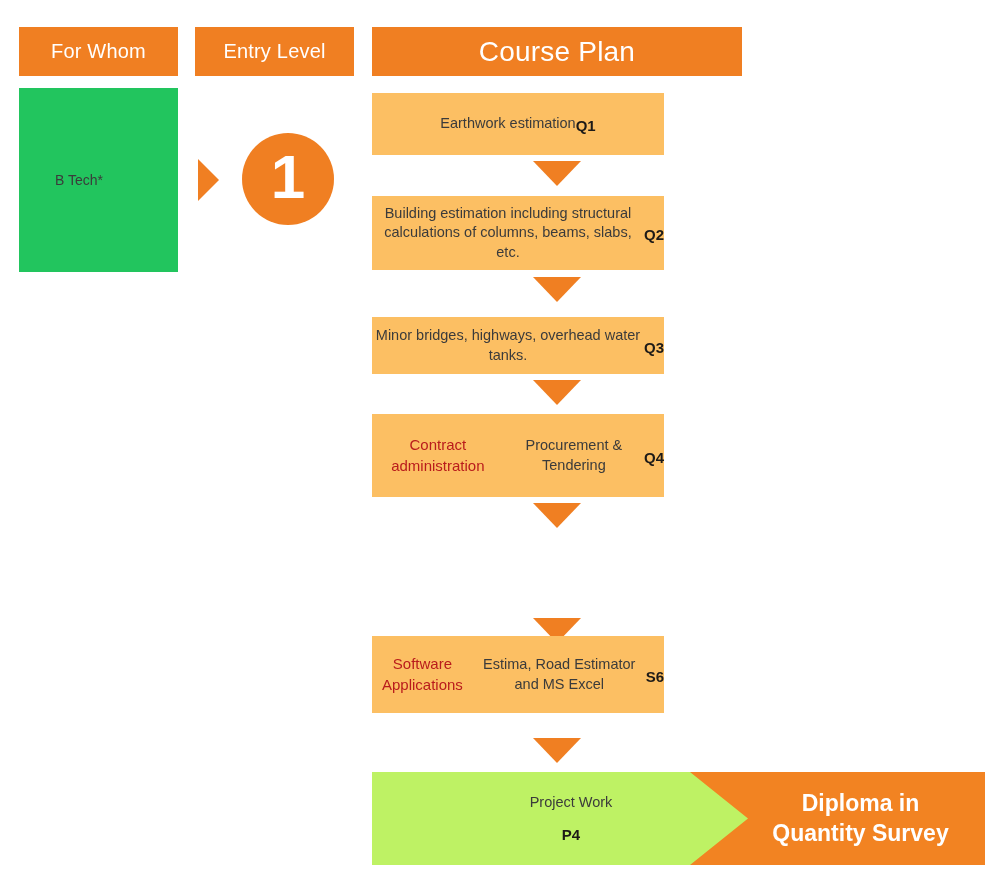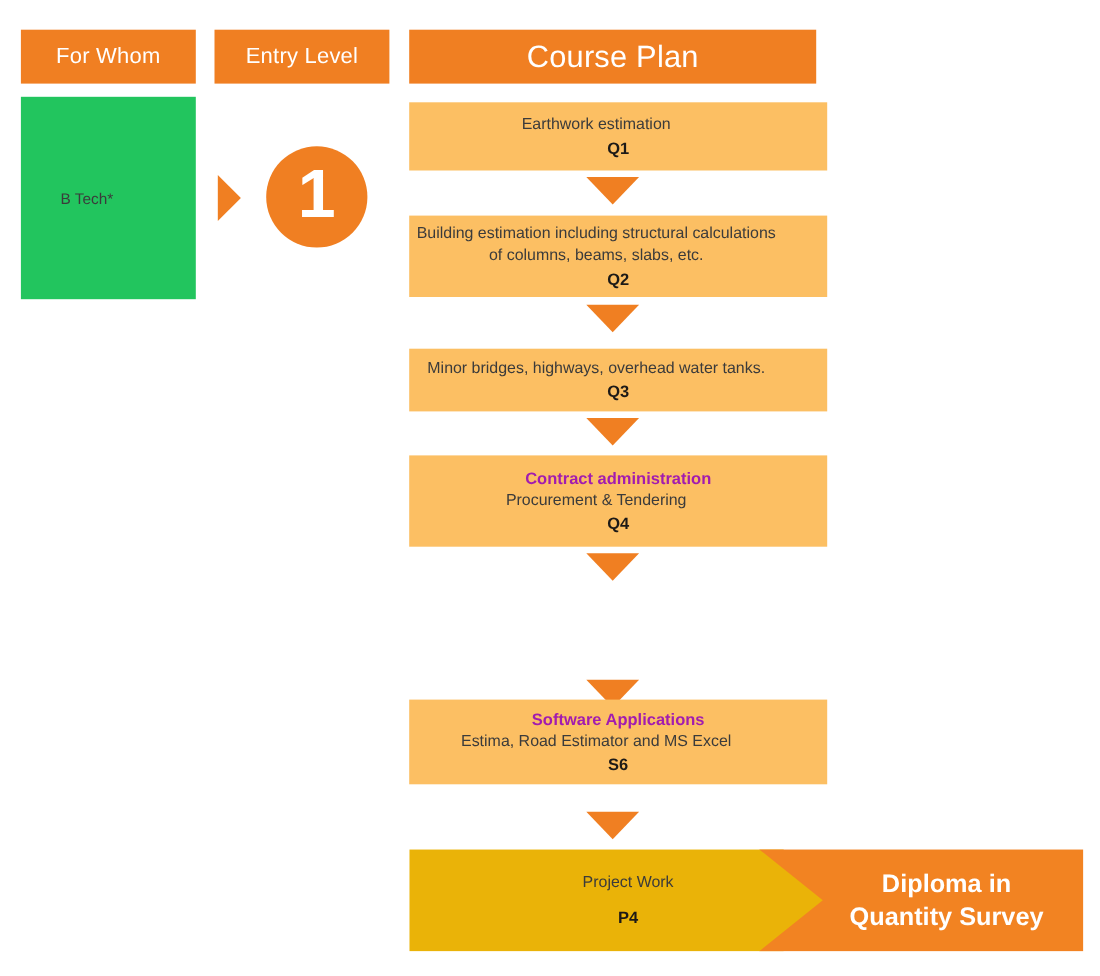--- a/index.html
+++ b/index.html
@@ -83,32 +83,32 @@
     font-size: 62px;
     font-weight: bold;
     line-height: 1;
     margin-top: -4px;
   }
 
   
   .step-box {
     position: absolute;
     left: 372px;
-    width: 380px;
+    width: 292px;
     background: #FCBF63;
     display: flex;
-    flex-direction: column;
+    align-items: center;
     justify-content: center;
     color: #3b3b3b;
     text-align: center;
   }
   .step-title {
     font-size: 15px;
-    font-weight: bold;
-    color: #a21caf;
+    font-weight: normal;
+    color: #b91c1c;
     line-height: 1.35;
   }
   .step-desc {
     font-size: 14.5px;
     color: #3b3b3b;
     line-height: 1.35;
     max-width: 340px;
   }
   .step-code {
     font-size: 15px;
@@ -148,21 +148,21 @@
     top: 772px;
     width: 613px;
     height: 93px;
   }
   #project-work-shape {
     position: absolute;
     left: 0;
     top: 0;
     width: 398px;
     height: 93px;
-    background: #eab308;
+    background: #bef264;
     -webkit-clip-path: polygon(0 0, 340px 0, 398px 50%, 340px 100%, 0 100%);
     clip-path: polygon(0 0, 340px 0, 398px 50%, 340px 100%, 0 100%);
     display: flex;
     flex-direction: column;
     align-items: center;
     justify-content: center;
     text-align: center;
   }
   #project-work-inner {
     width: 340px;

